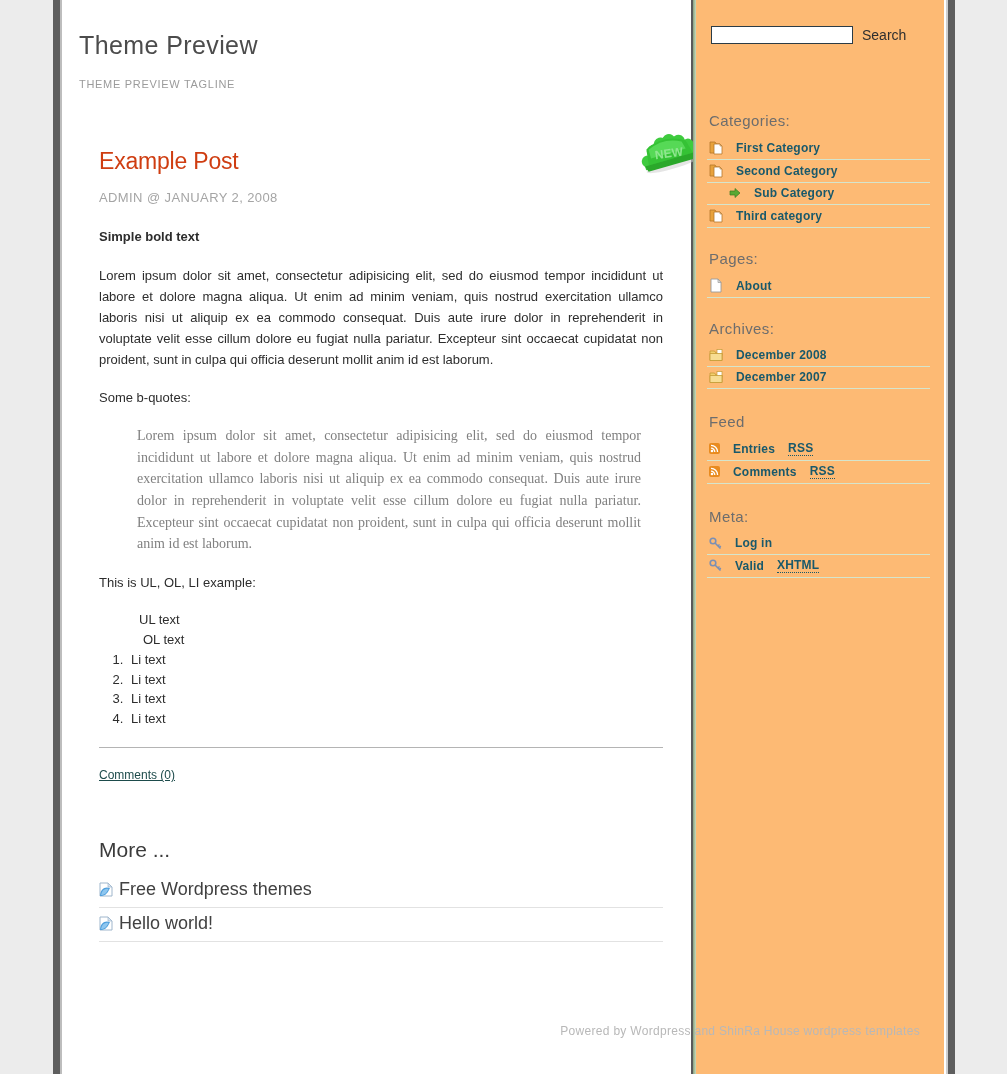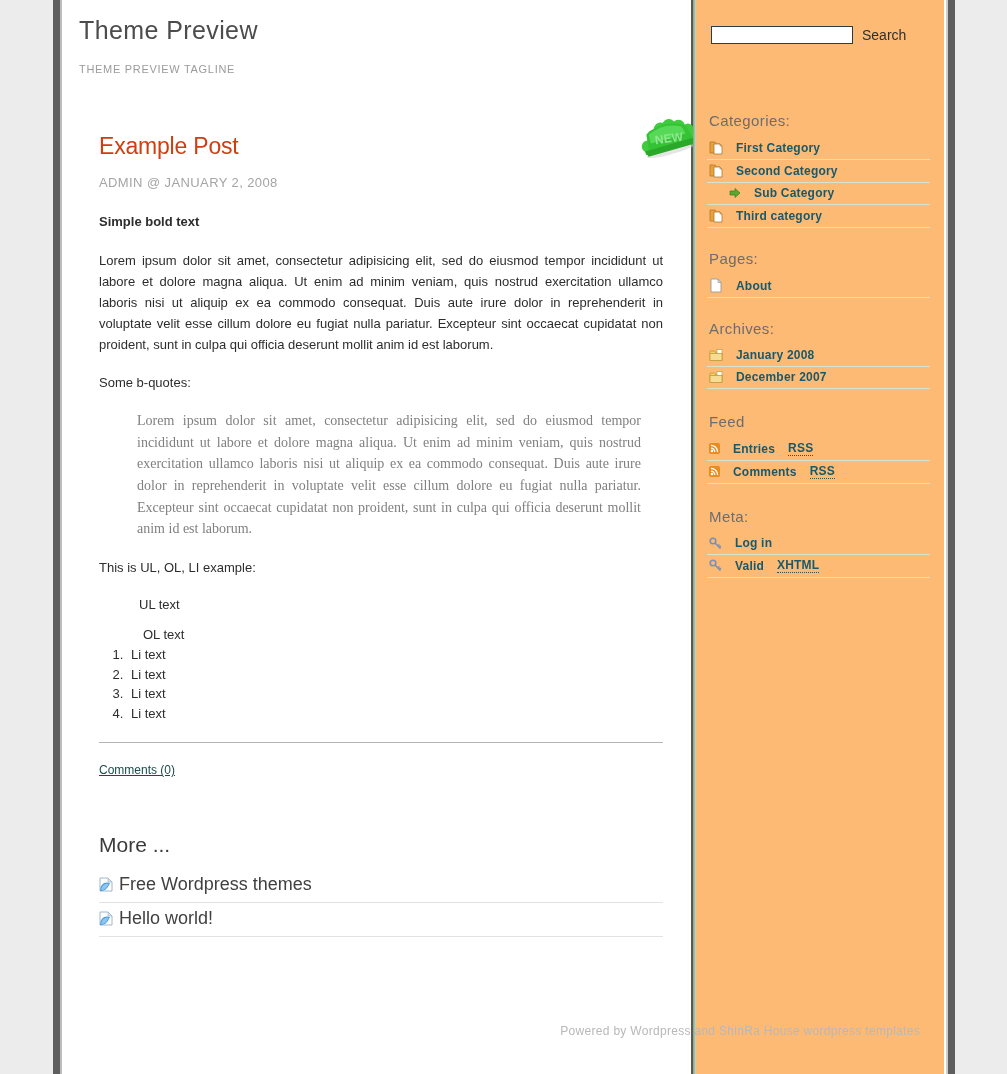--- a/index.html
+++ b/index.html
@@ -45,21 +45,21 @@
   #content-col {
     width: 631px;
     background: #ffffff;
     position: relative;
     box-sizing: border-box;
     padding: 0;
     border-right: 2px solid #5a5a5a;
   }
 
   #site-header {
-    padding: 15px 0 0 17px;
+    padding: 30px 0 0 17px;
   }
   #site-title {
     font-size: 25px;
     font-weight: normal;
     color: #4c4c4c;
     letter-spacing: 0.4px;
     margin: 0;
     line-height: 1.2;
   }
   #site-tagline {
@@ -123,21 +123,21 @@
     font-family: "Liberation Serif", serif;
     font-size: 14px;
     color: #808080;
     line-height: 1.55;
     text-align: justify;
   }
   blockquote p { margin: 0; text-align: justify; }
 
   ul.demo-ul {
     list-style: none;
-    margin: 0 0 10px 0;
+    margin: 0 0 0 0;
     padding: 0 0 0 40px;
     font-size: 13px;
     color: #2d2d2d;
   }
   ul.demo-ul > li { line-height: 1.55; }
   ol.demo-ol {
     margin: 0;
     padding: 0 0 0 28px;
     font-size: 13px;
     color: #2d2d2d;
@@ -455,21 +455,21 @@
     <ul class="side-list">
       <li>
         <a href="#">
           <span class="ic">
             <svg width="14" height="14" viewBox="0 0 14 14" aria-hidden="true">
               <path d="M1 3 H5.5 L7 5 H13 V12.5 H1 Z" fill="#f3cf6e" stroke="#c49b35" stroke-width="0.8"></path>
               <rect x="8" y="1.5" width="5" height="5.5" fill="#ffffff" stroke="#c49b35" stroke-width="0.7"></rect>
               <path d="M1 5.5 H13 V12.5 H1 Z" fill="#f7dd93" stroke="#c49b35" stroke-width="0.8"></path>
             </svg>
           </span>
-          <span>January 2008</span>
+          <span>December 2008</span>
         </a>
       </li>
       <li>
         <a href="#">
           <span class="ic">
             <svg width="14" height="14" viewBox="0 0 14 14" aria-hidden="true">
               <path d="M1 3 H5.5 L7 5 H13 V12.5 H1 Z" fill="#f3cf6e" stroke="#c49b35" stroke-width="0.8"></path>
               <rect x="8" y="1.5" width="5" height="5.5" fill="#ffffff" stroke="#c49b35" stroke-width="0.7"></rect>
               <path d="M1 5.5 H13 V12.5 H1 Z" fill="#f7dd93" stroke="#c49b35" stroke-width="0.8"></path>
             </svg>

